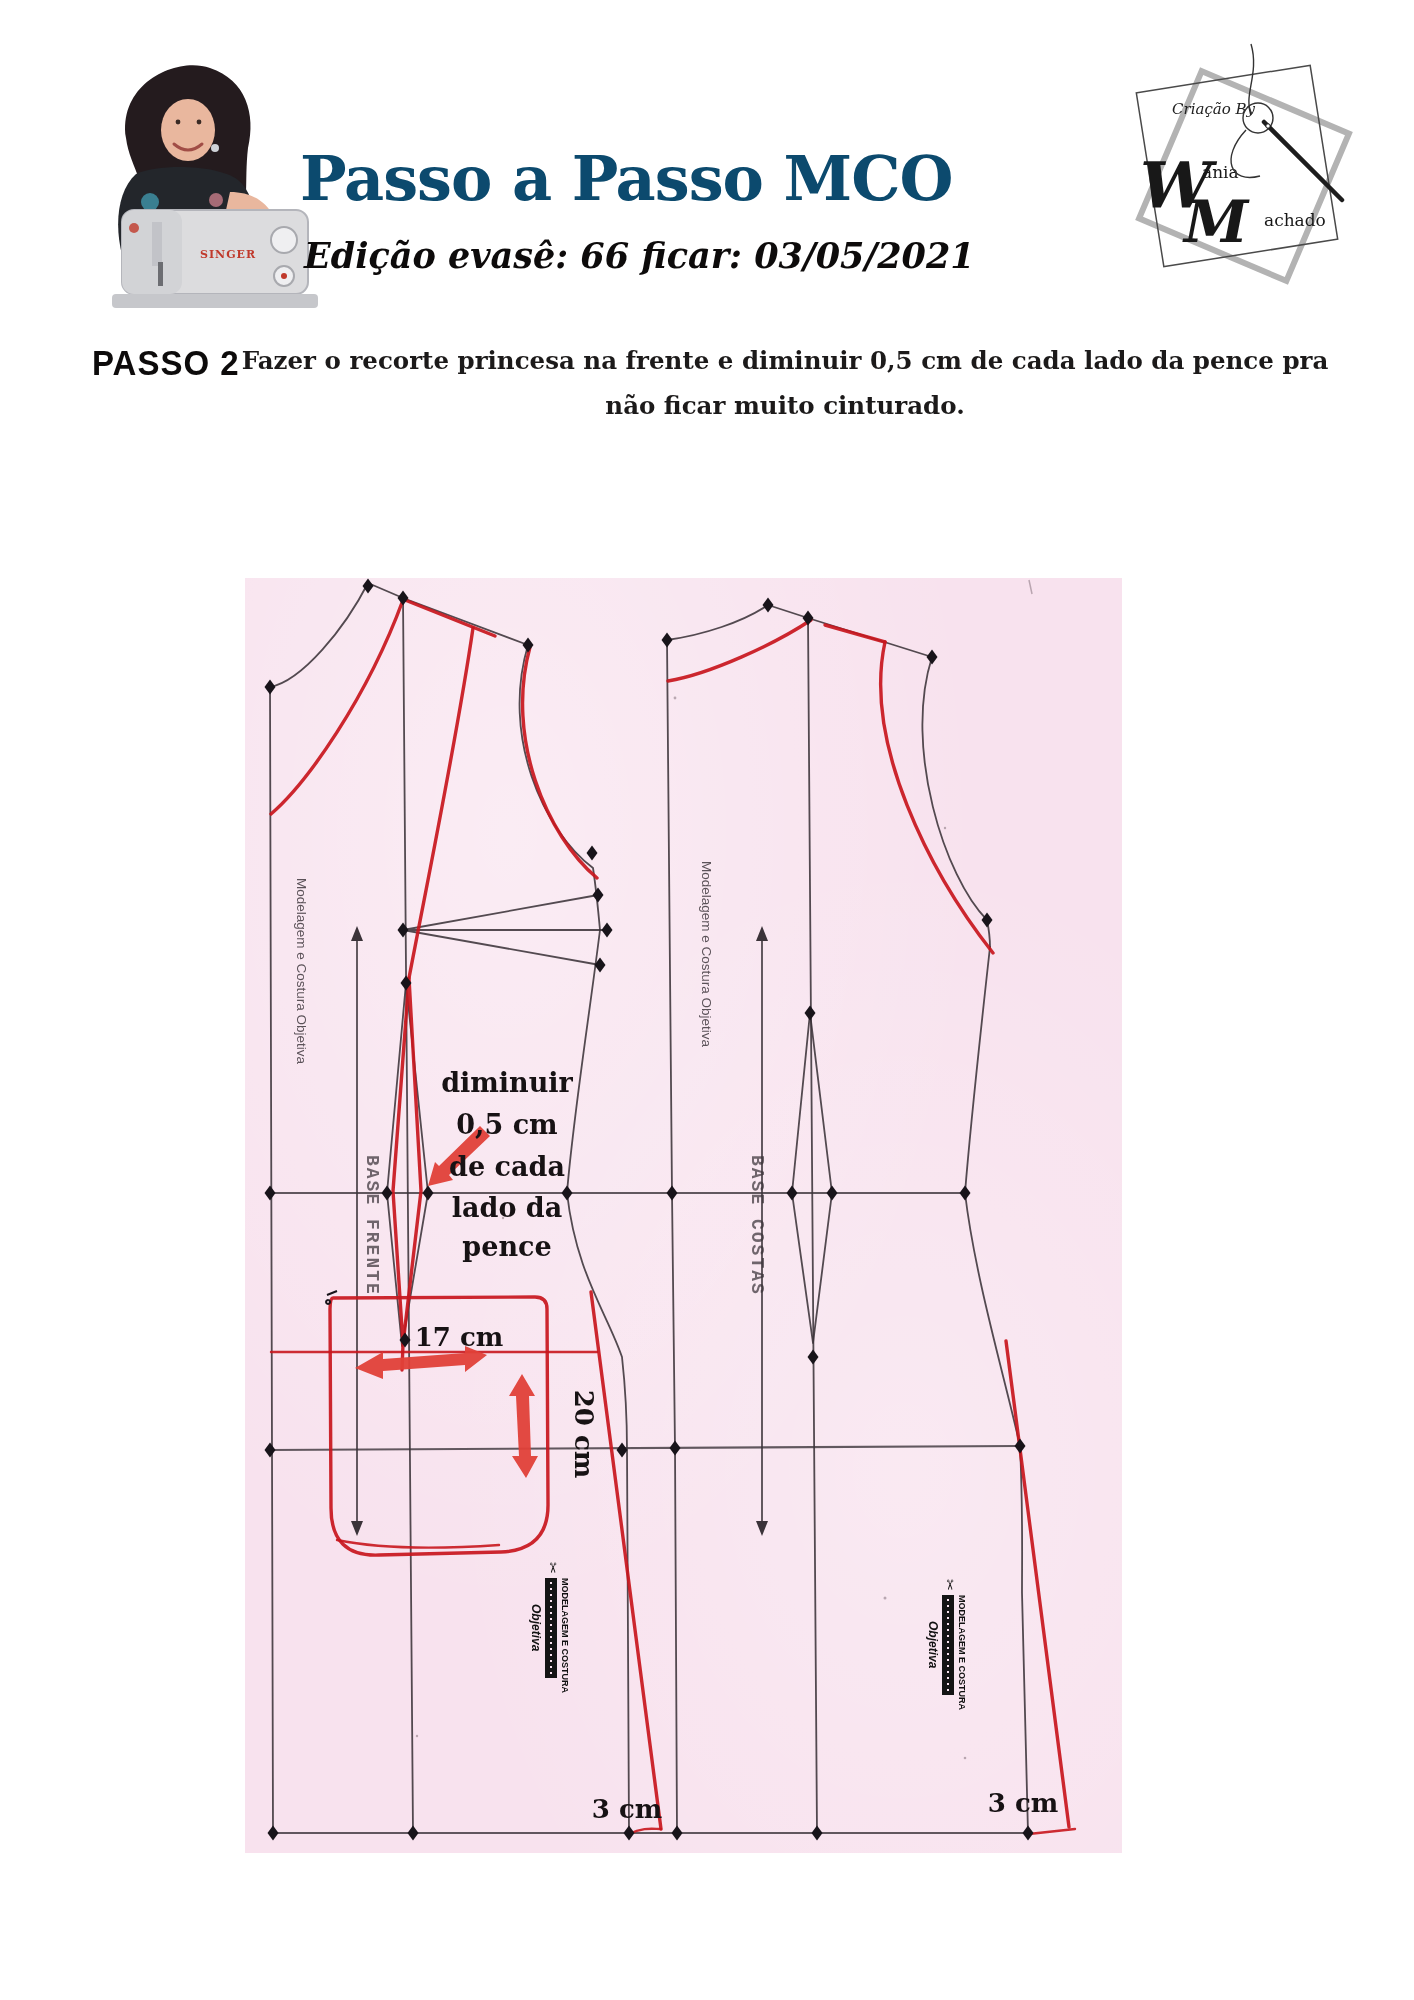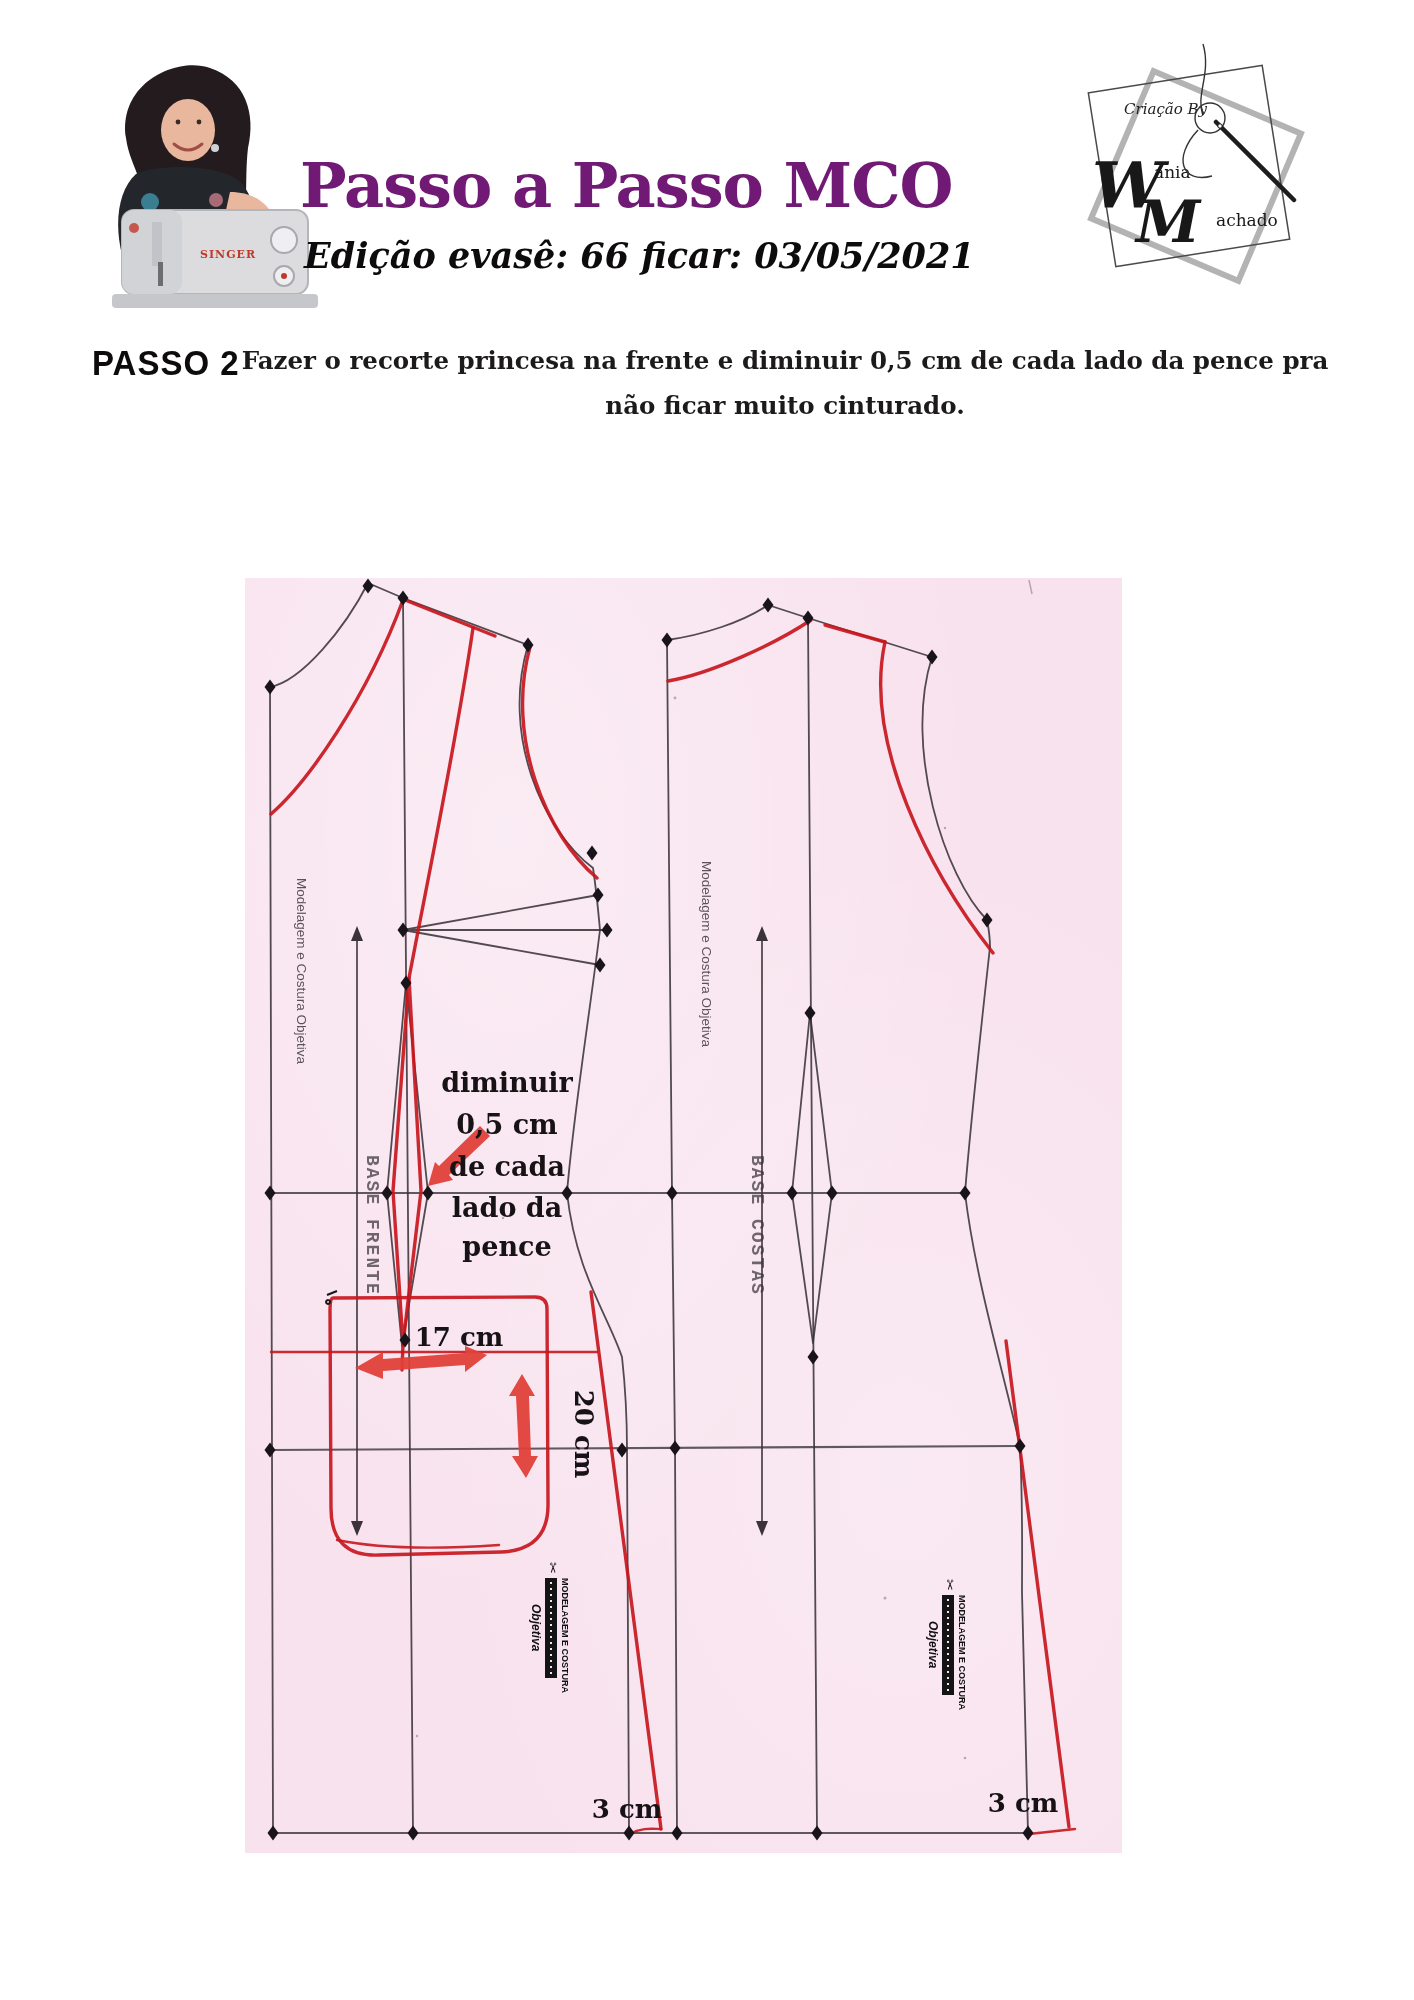--- a/index.html
+++ b/index.html
@@ -1,27 +1,27 @@
 <!DOCTYPE html>
 <html><head>
 <meta charset="utf-8">
 <style>
   html,body{margin:0;padding:0;background:#ffffff;}
   .page{position:relative;width:1414px;height:2000px;background:#ffffff;overflow:hidden;
         font-family:"DejaVu Serif", serif;color:#171214;}
 
   
   .photo{position:absolute;left:88px;top:52px;width:242px;height:262px;}
-  .brand-title{position:absolute;left:300px;top:112px;width:760px;
+  .brand-title{position:absolute;left:300px;top:105px;width:760px;
     font-family:"DejaVu Serif", serif;font-weight:bold;font-size:62px;line-height:64px;
-    letter-spacing:-1px;color:#701a75;white-space:nowrap;}
+    letter-spacing:-1px;color:#0c4a6e;white-space:nowrap;}
   .edition-line{position:absolute;left:304px;top:200px;width:720px;white-space:nowrap;
     font-family:"DejaVu Serif", serif;font-style:italic;font-weight:bold;font-size:35px;color:#0d0b0b;}
   .edition-line .num{}
-  .logo{position:absolute;left:1024px;top:26px;width:340px;height:268px;}
+  .logo{position:absolute;left:1072px;top:26px;width:340px;height:268px;}
 
   
   .step-label{position:absolute;left:92px;top:344px;
     font-family:"Liberation Sans", sans-serif;font-weight:900;font-size:33px;letter-spacing:1px;
     color:#0d0b0b;transform:scaleY(1.08);}
   .step-block{position:absolute;font-family:"DejaVu Serif", serif;font-weight:bold;
     font-size:24.5px;color:#1c1a1a;text-align:center;}
   .step-block.b1{left:230px;top:338px;width:1110px;line-height:45px;}
   .step-block.b2{left:230px;top:426px;width:822px;line-height:46px;}
 

